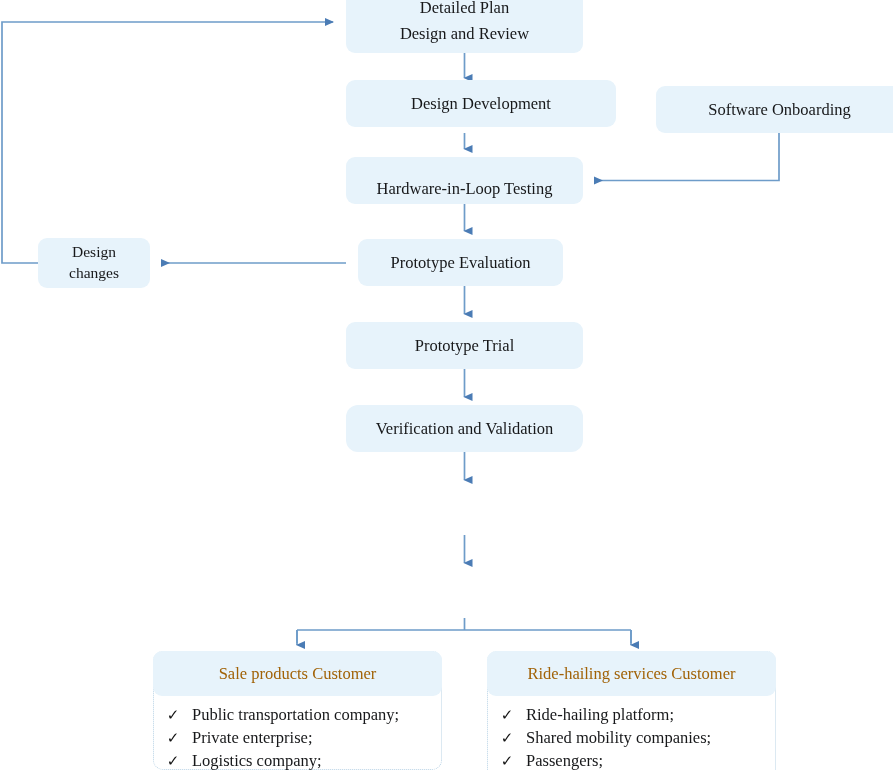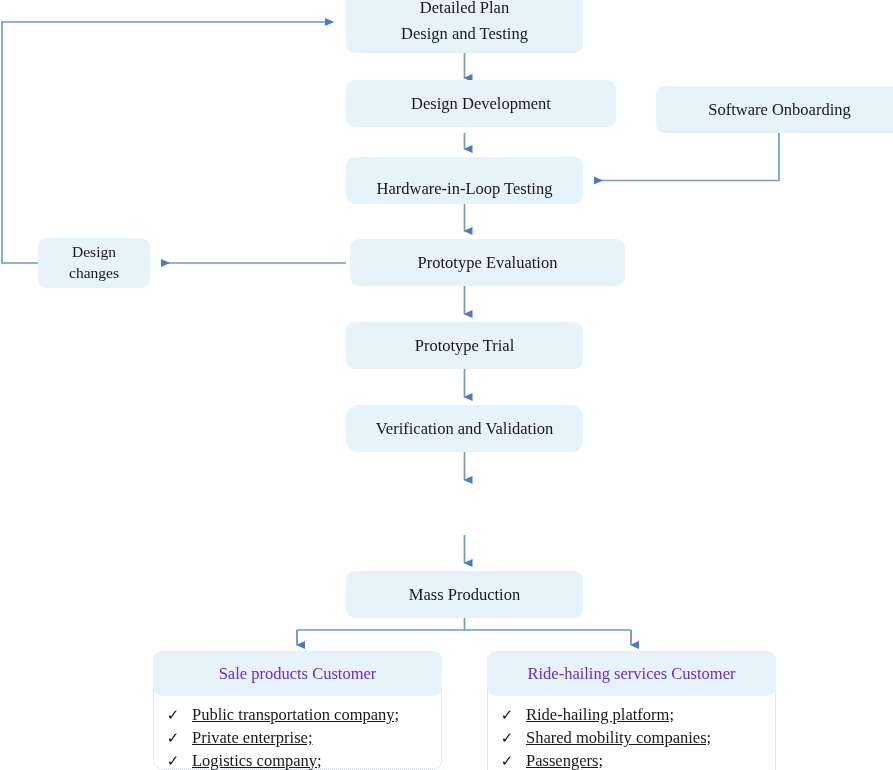--- a/index.html
+++ b/index.html
@@ -41,21 +41,21 @@
     box-sizing: border-box;
     padding: 2px 8px;
     z-index: 2;
   }
   .node .line2 { display: block; }
 
   
   .n-top      { left: 346px; top: -12px;  width: 237px; height: 65px; border-radius: 0 0 9px 9px; }
   .n-design   { left: 346px; top: 80px;   width: 270px; height: 47px; }
   .n-hil      { left: 346px; top: 157px;  width: 237px; height: 47px; justify-content: flex-end; }
-  .n-proteval { left: 350px; top: 239px;  width: 275px; height: 47px; }
+  .n-proteval { left: 358px; top: 239px;  width: 205px; height: 47px; }
   .n-prottri  { left: 346px; top: 322px;  width: 237px; height: 47px; }
   .n-verif    { left: 346px; top: 405px;  width: 237px; height: 47px; border-radius: 12px; }
   .n-trial    { left: 346px; top: 488px;  width: 237px; height: 47px; }
   .n-mass     { left: 346px; top: 571px;  width: 237px; height: 47px; }
 
   .n-changes  { left: 38px;  top: 238px;  width: 112px; height: 50px; font-size: 15.5px; line-height: 1.35; }
   .n-software { left: 656px; top: 86px;   width: 247px; height: 47px; }
 
   
   .card {
@@ -67,41 +67,41 @@
     z-index: 2;
   }
   .card-header {
     background: #e7f3fb;
     border-radius: 9px;
     height: 45px;
     display: flex;
     align-items: center;
     justify-content: center;
     font-size: 16.5px;
-    color: #6d28d9;
+    color: #a16207;
     margin: -1px -1px 0 -1px;
   }
   .card-body {
     padding: 8px 0 6px 0;
   }
   .bullet-row {
     display: flex;
     align-items: baseline;
     font-size: 16.5px;
     line-height: 1.38;
     color: #17181a;
   }
   .check {
     width: 38px;
     text-align: center;
     font-size: 15px;
     color: #111;
     flex: 0 0 38px;
   }
-  .bullet-text { flex: 1 1 auto; text-decoration: underline; }
+  .bullet-text { flex: 1 1 auto; }
 
   .card-left  { left: 153px; top: 651px; width: 289px; height: 119px; }
   .card-right { left: 487px; top: 651px; width: 289px; height: 149px; }
 </style>
 </head>
 <body>
 
 <div id="canvas">
 
   <svg class="edges" viewBox="0 0 893 770" xmlns="http://www.w3.org/2000/svg">
@@ -134,21 +134,21 @@
       <path d="M38,263 L2,263 L2,22 L333,22" marker-end="url(#arrowright)"></path>
 
       <path d="M464.5,618 L464.5,630 M297,630 L631,630 M297,630 L297,643 M631,630 L631,643"></path>
       <line x1="297" y1="630" x2="297" y2="645" marker-end="url(#arrowdown)"></line>
       <line x1="631" y1="630" x2="631" y2="645" marker-end="url(#arrowdown)"></line>
     </g>
   </svg>
 
   <div class="node n-top">
     <span>Detailed Plan</span>
-    <span class="line2">Design and Testing</span>
+    <span class="line2">Design and Review</span>
   </div>
 
   <div class="node n-design">
     <span>Design Development</span>
   </div>
 
   <div class="node n-hil">
     <span>Hardware-in-Loop Testing</span>
   </div>
 
@@ -158,23 +158,20 @@
 
   <div class="node n-prottri">
     <span>Prototype Trial</span>
   </div>
 
   <div class="node n-verif">
     <span>Verification and Validation</span>
   </div>
 
 
-  <div class="node n-mass">
-    <span>Mass Production</span>
-  </div>
 
   <div class="node n-changes">
     <span>Design</span>
     <span class="line2">changes</span>
   </div>
 
   <div class="node n-software">
     <span>Software Onboarding</span>
   </div>
 

